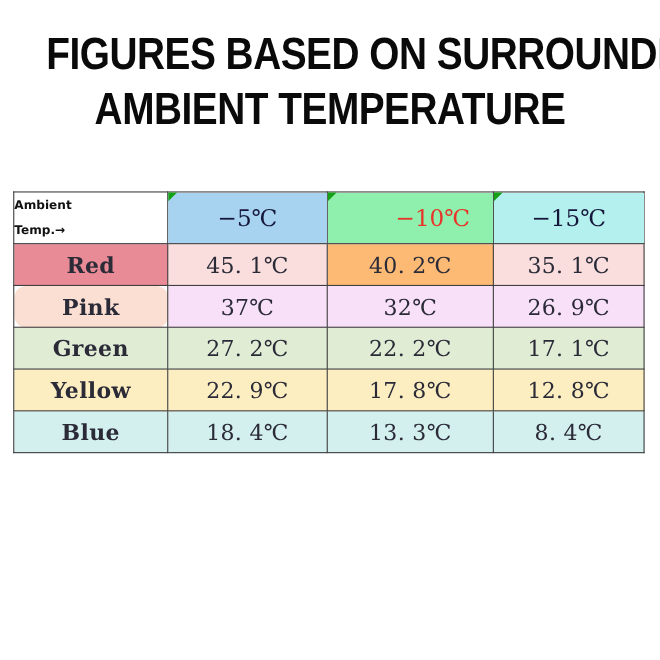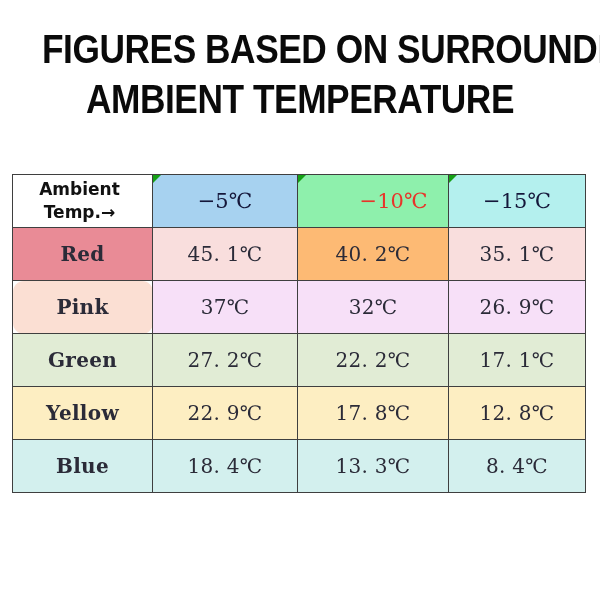--- a/index.html
+++ b/index.html
@@ -56,42 +56,42 @@
     width: 573px;
     background: #ffffff;
   }
   table.grid col.c-label { width: 140px; }
   table.grid col.c-d1 { width: 145px; }
   table.grid col.c-d2 { width: 151px; }
   table.grid col.c-d3 { width: 137px; }
 
   table.grid td {
     border: 1px solid #3f3f3f;
-    height: 53px;
+    height: 38px;
     padding: 0;
     text-align: center;
     vertical-align: middle;
     box-sizing: border-box;
   }
 
   
   td.corner {
     background: #ffffff;
     border: 2px solid #2e2e2e;
     height: 56px;
     padding: 3px 14px 3px 0;
     text-align: center;
   }
   .corner-inner {
     font-family: "DejaVu Sans", "Liberation Sans", sans-serif;
     font-weight: 700;
-    font-size: 17px;
+    font-size: 11px;
     line-height: 23px;
     color: #111111;
-    text-align: center;
+    text-align: left;
     padding-right: 6px;
   }
   .corner-l1 { display: block; }
   .corner-l2 { display: block; }
 
   td.hdr {
     height: 56px;
     position: relative;
     font-family: "DejaVu Serif", "Liberation Serif", serif;
     font-size: 21px;

